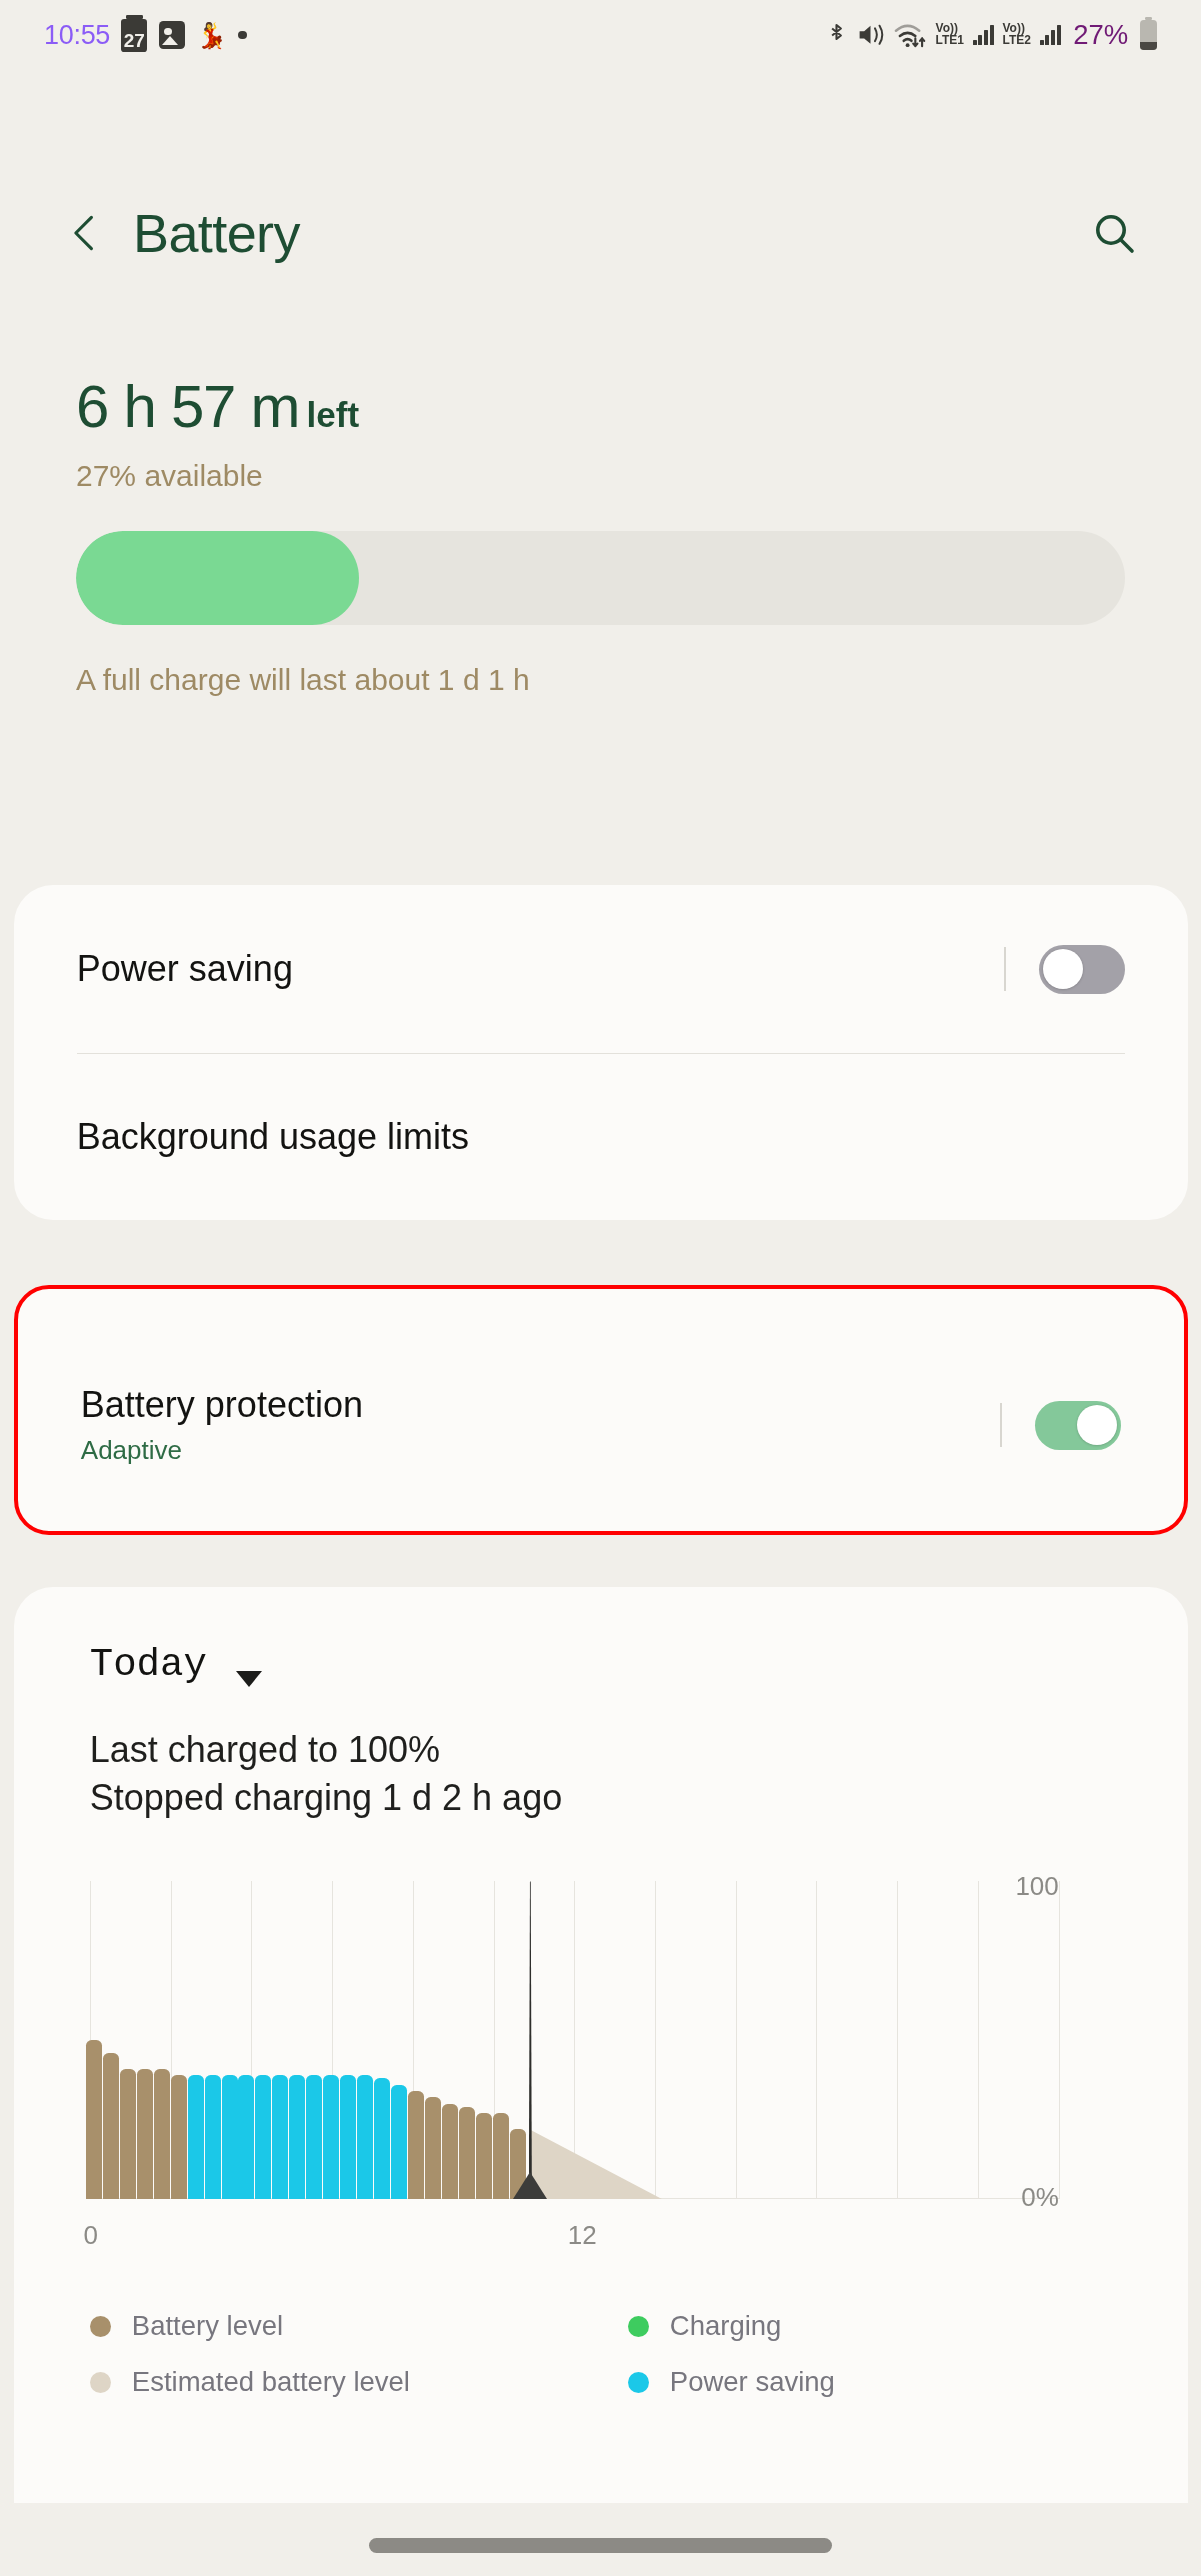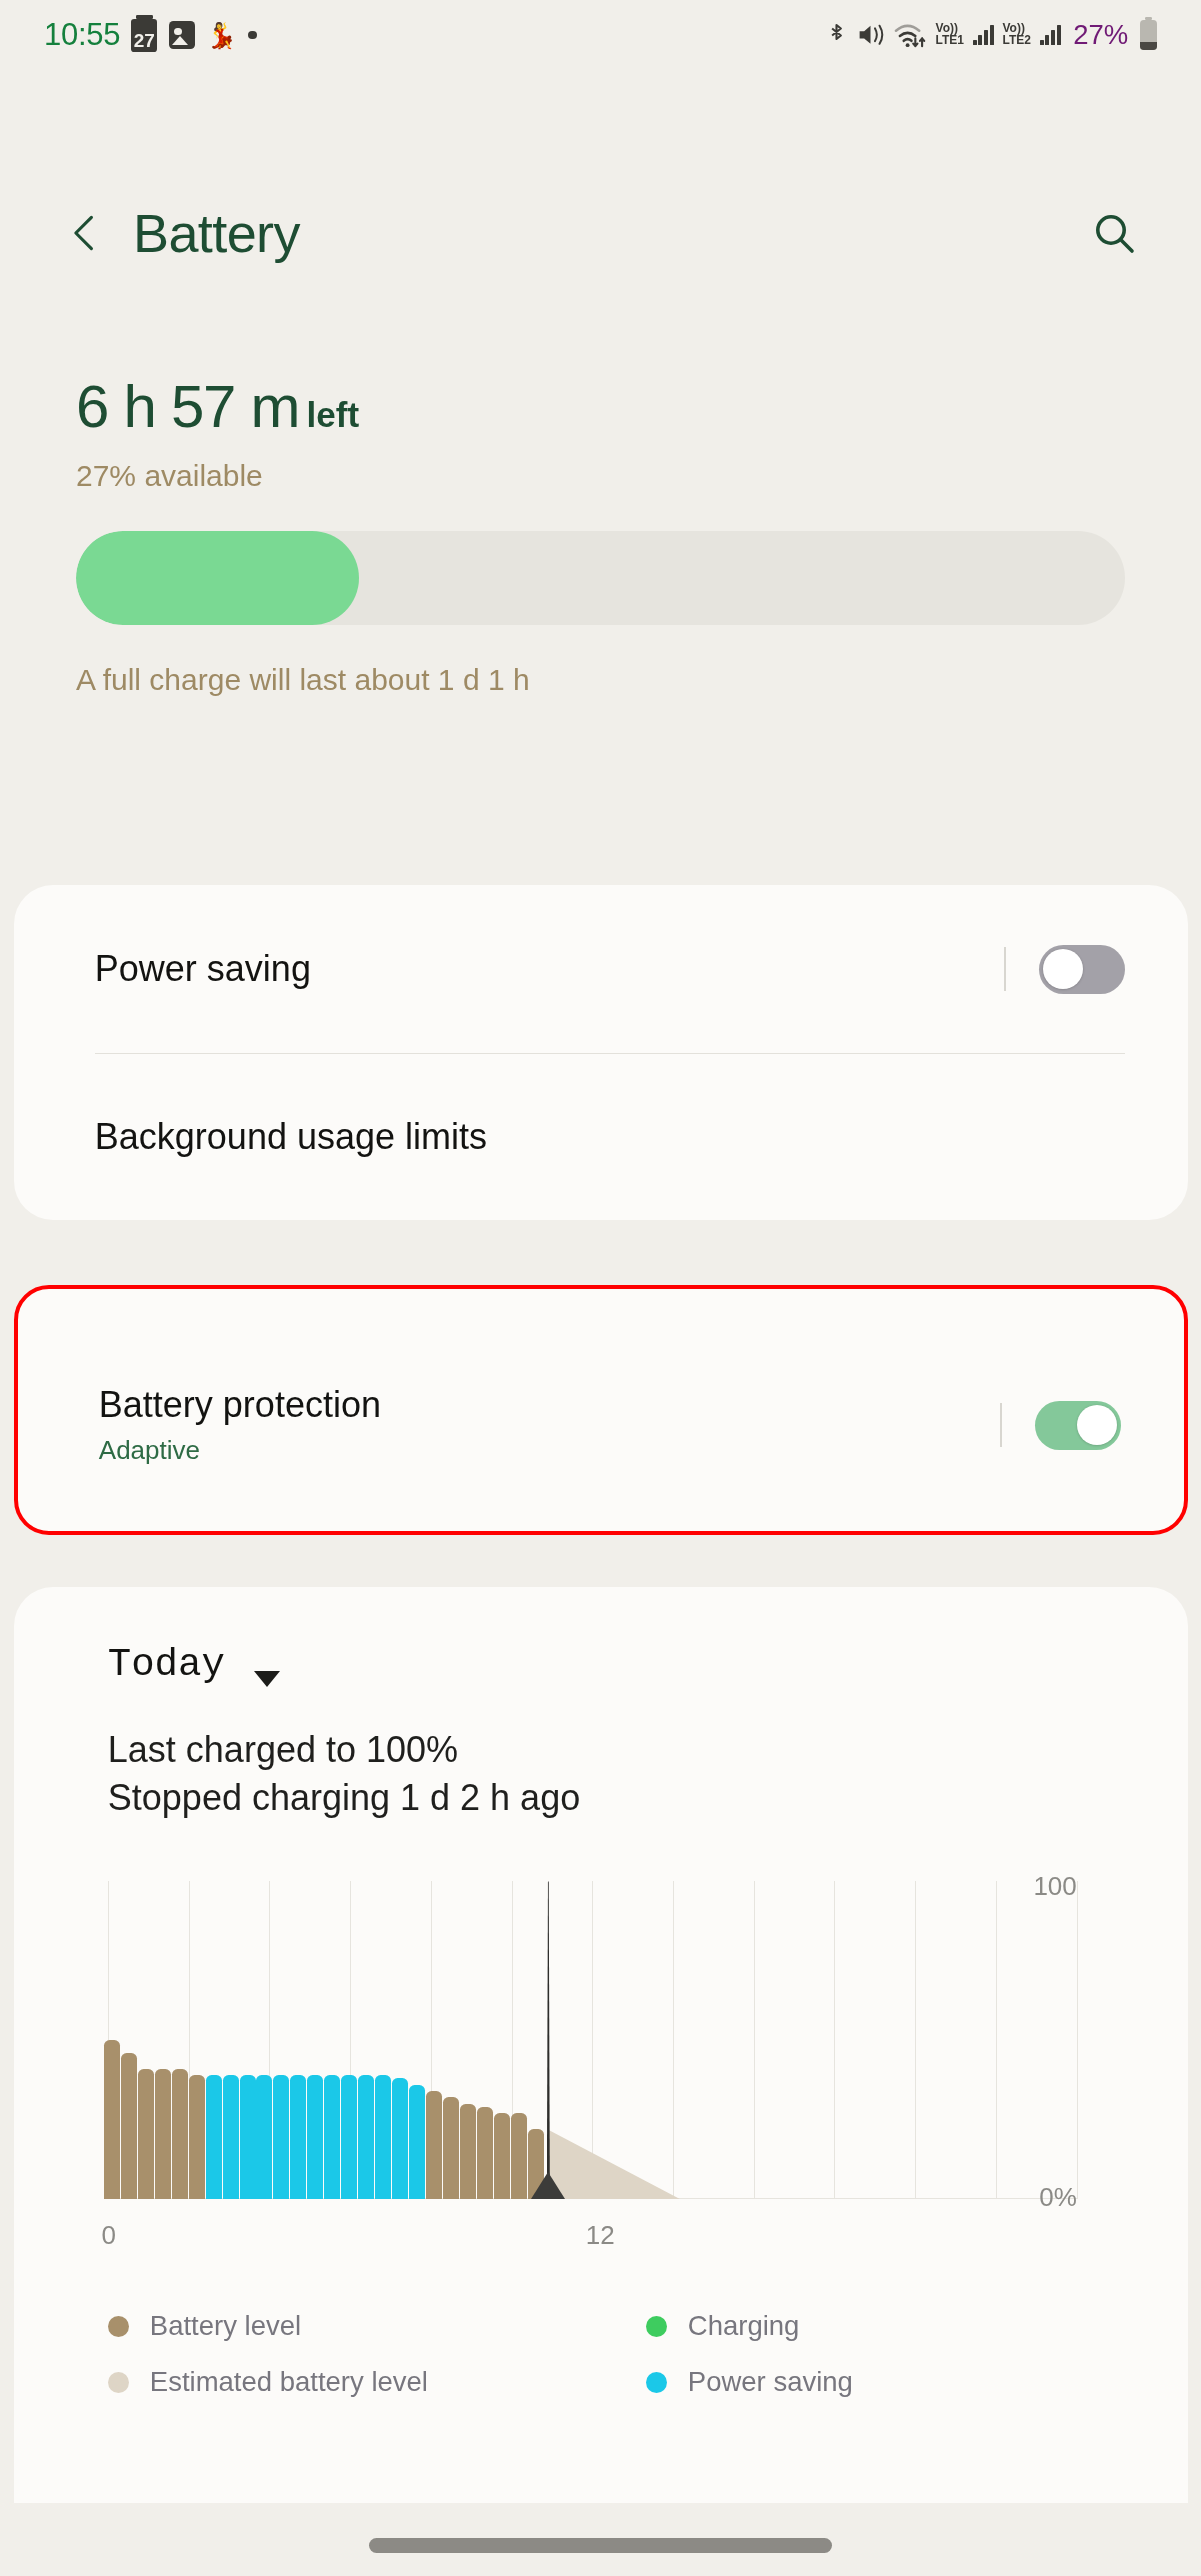--- a/index.html
+++ b/index.html
@@ -14,21 +14,21 @@
 
   
   .statusbar {
     position: absolute; top: 0; left: 0;
     width: 1201px; height: 70px;
     display: flex; align-items: center;
     padding: 0 44px;
     color: #3B3A36;
   }
   .sb-left { display: flex; align-items: center; gap: 11.3px; }
-  .sb-clock { font-size: 31px; letter-spacing: -0.3px; color: #15803d; }
+  .sb-clock { font-size: 27px; letter-spacing: -0.3px; color: #8b5cf6; }
   .sb-right { margin-left: auto; display: flex; align-items: center; gap: 8.8px; }
 
   .cal-icon {
     width: 26px; height: 33px;
     background: #3B3A36;
     border-radius: 3.1px;
     position: relative;
     display: flex; align-items: flex-end; justify-content: center;
     padding-bottom: 1.9px;
   }
@@ -98,21 +98,21 @@
   .progress-track {
     margin-top: 38px; height: 94px; width: 1049px;
     background: #E6E4DE; border-radius: 47px; overflow: hidden;
   }
   .progress-fill { height: 100%; background: #7AD993; border-radius: 47px; }
   .full-charge-note { color: #9E8A64; font-size: 30px; margin-top: 38px; }
 
   
   .card {
     position: absolute; left: 13.8px; width: 1174px;
-    background: #FCFBF9; border-radius: 39px; padding-left: 18px;
+    background: #FCFBF9; border-radius: 39px;
   }
   .card-settings { top: 885px; height: 335px; }
   .row {
     position: relative; height: 168px;
     display: flex; align-items: center; padding: 0 63px;
   }
   .row-label { font-size: 36px; color: #131311; }
   .row-sub { font-size: 26px; color: #2E6B45; margin-top: 8.8px; }
   .row-text-wrap { display: flex; flex-direction: column; justify-content: center; }
   .divider {

